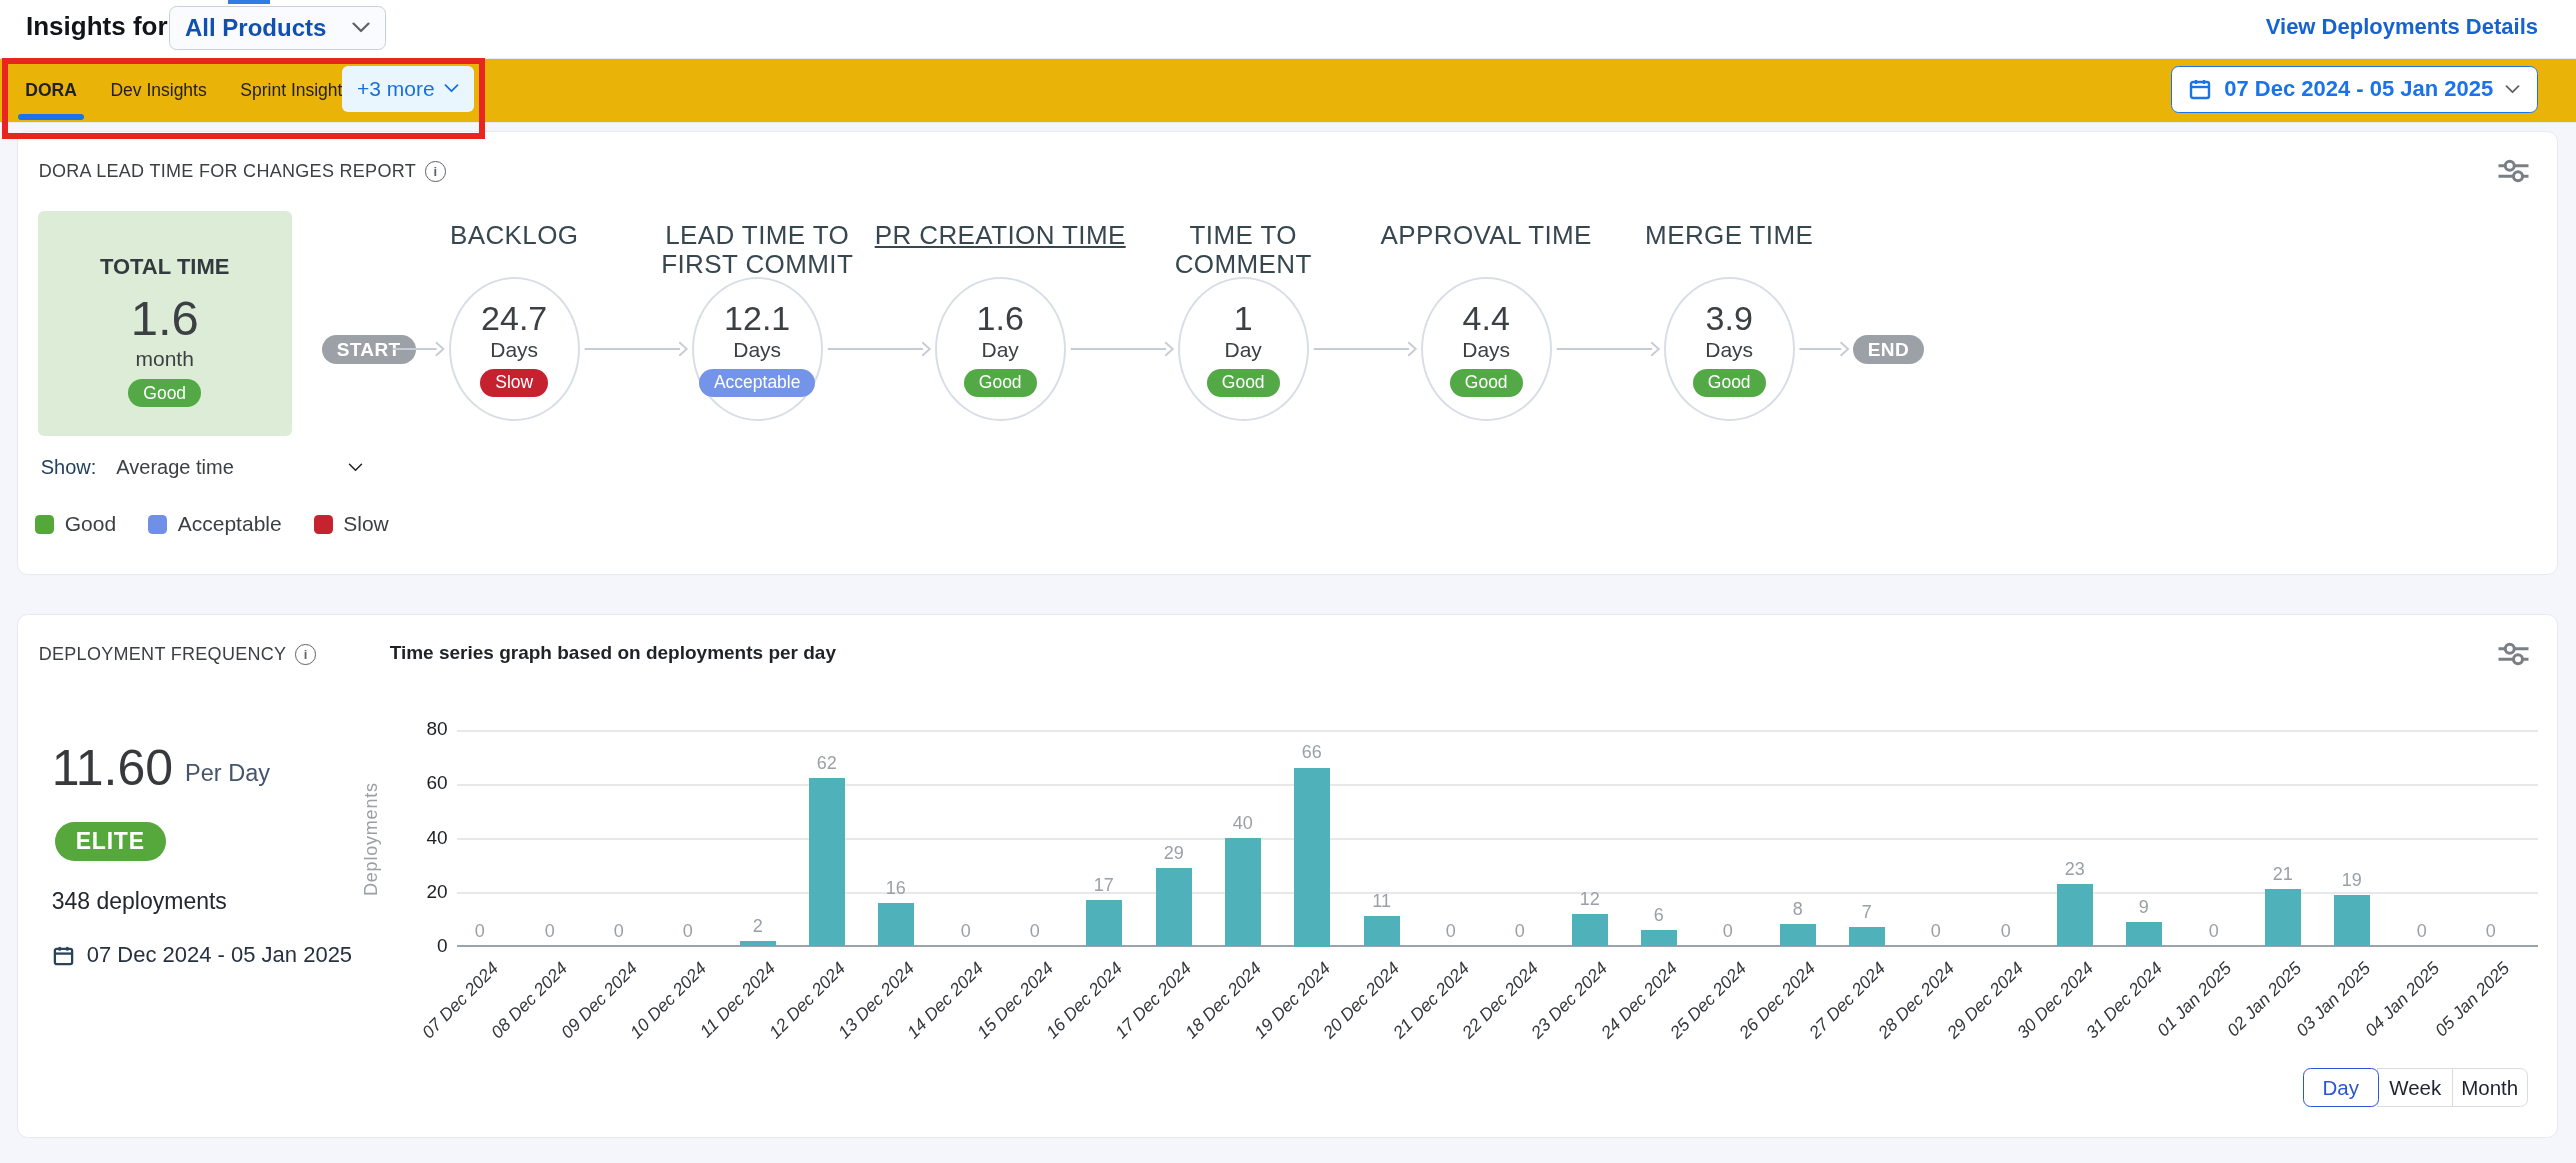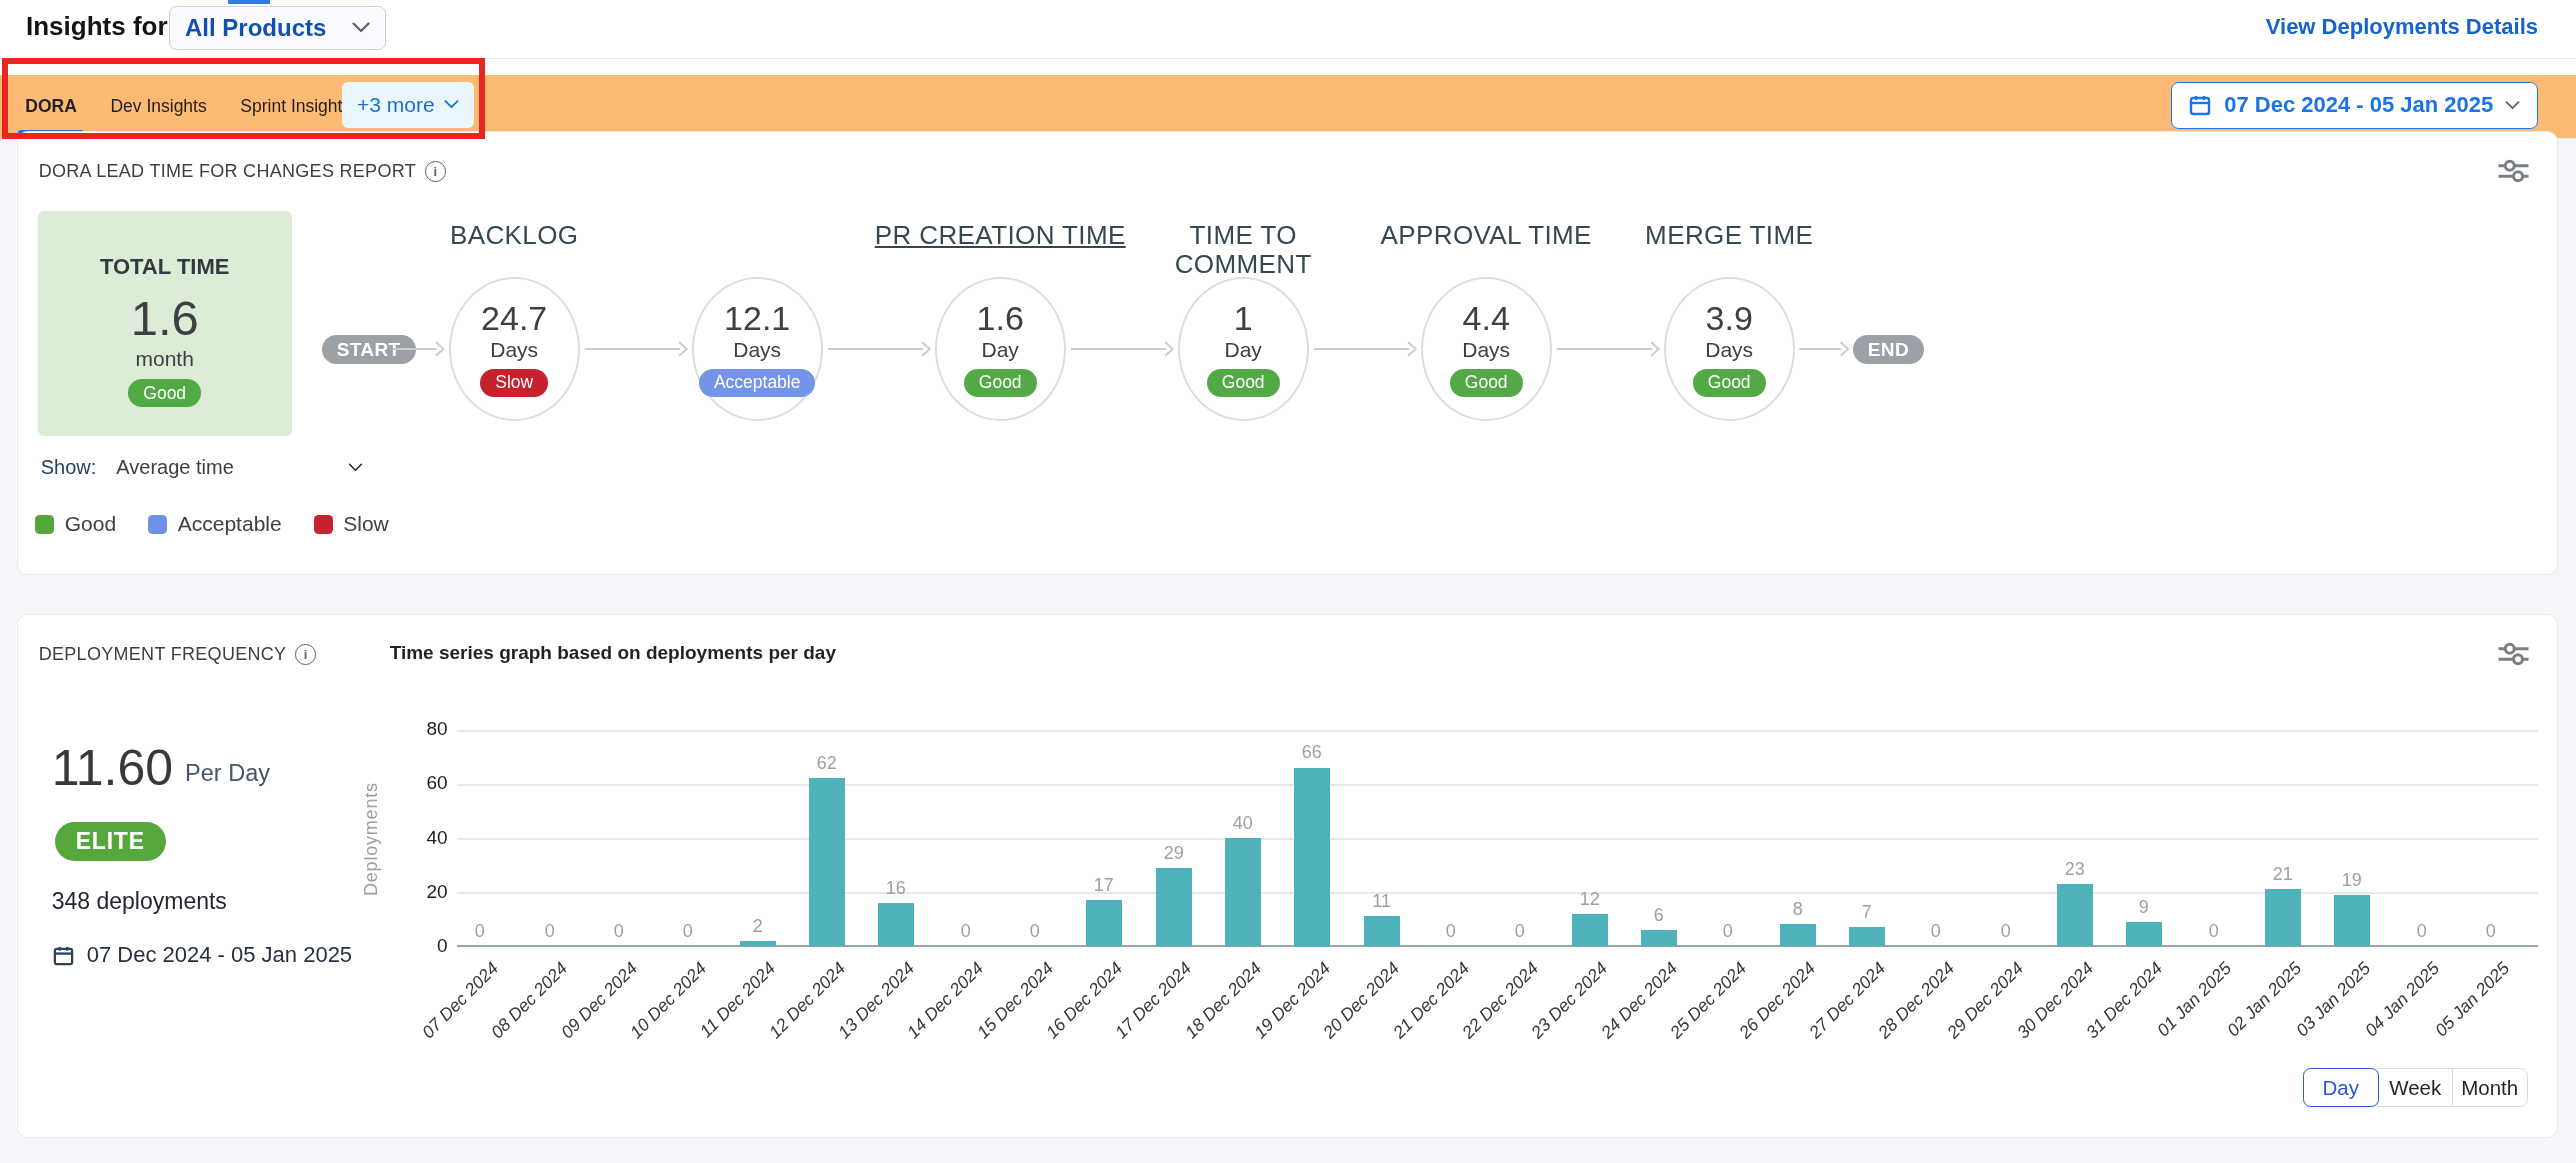--- a/index.html
+++ b/index.html
@@ -9,21 +9,21 @@
     background:#f4f6fb;
     color:#3c4043;
     position:relative;
     overflow:hidden;
   }
   button { font-family:inherit; cursor:pointer; }
 
   
   .topband { position:absolute; top:0; left:0; width:100%; height:123px; background:#fff; }
   .header-row { position:absolute; top:0; left:0; width:100%; height:59px; border-bottom:1.5px solid #e7eaf0; }
-  .tab-row    { position:absolute; top:75px; left:0; width:100%; height:64px; border-bottom:1.5px solid #e7eaf0; background:#fdba74; }
+  .tab-row    { position:absolute; top:59px; left:0; width:100%; height:64px; border-bottom:1.5px solid #e7eaf0; background:#eab308; }
   .page-title { position:absolute; left:26px; top:10.6px; font-size:26px; font-weight:bold; color:#111418; }
   .product-btn { position:absolute; left:169px; top:6px; height:44px; padding:0 15px; display:flex; align-items:center; gap:26px;
     background:#f9fbfe; border:1.5px solid #c9d0da; border-radius:7.6px; }
   .product-btn span { font-size:24px; font-weight:bold; color:#1150b0; }
   .view-details { position:absolute; right:38px; top:13.7px; font-size:22px; font-weight:bold; color:#1663d0; text-decoration:none; cursor:pointer; }
   .top-speck { position:absolute; left:228px; top:0; width:42px; height:3.8px; background:#2f7de1; }
 
   .tabs { position:absolute; left:23px; top:0; height:62px; display:flex; align-items:center; gap:29px; }
   .tab { position:relative; height:62px; display:flex; align-items:center; padding:0 2.3px; font-size:17.5px; color:#202124;
     background:none; border:none; }
@@ -190,20 +190,21 @@
   <div class="stage-title" style="left: 371px;">BACKLOG</div>
       <div class="stage-circle" style="left: 431px;">
         <div class="stage-value">24.7</div>
         <div class="stage-unit">Days</div>
         <div class="badge b-slow">Slow</div>
       </div>
       <svg width="52" height="18" class="arrow" style="left: 375px; top: 208px;" viewBox="0 0 69 24">
         <line x1="0" y1="12" x2="58" y2="12"></line>
         <path d="M57 3 L67 12 L57 21"></path>
       </svg>
+      <div class="stage-title" style="left: 614px;">LEAD TIME TO FIRST COMMIT</div>
       <div class="stage-circle" style="left: 674px;">
         <div class="stage-value">12.1</div>
         <div class="stage-unit">Days</div>
         <div class="badge b-acceptable">Acceptable</div>
       </div>
       <svg width="105" height="18" class="arrow" style="left: 566px; top: 208px;" viewBox="0 0 138 24">
         <line x1="0" y1="12" x2="127" y2="12"></line>
         <path d="M126 3 L136 12 L126 21"></path>
       </svg>
       <div class="stage-title" style="left: 857px; text-decoration: underline;">PR CREATION TIME</div>

